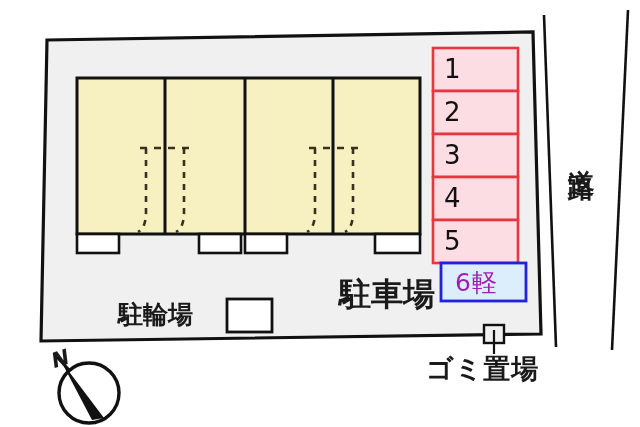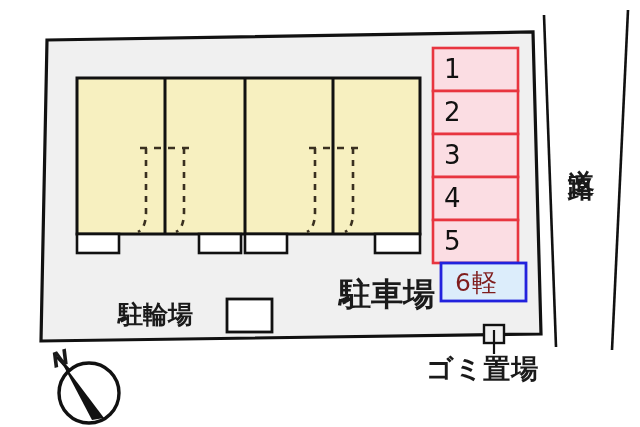--- a/index.html
+++ b/index.html
@@ -40,21 +40,21 @@
     position: absolute;
     color: #111111;
     font-family: "DejaVu Sans", "Liberation Sans", sans-serif;
     font-weight: 500;
     font-size: 26px;
     line-height: 1;
     user-select: none;
   }
   .stall-kei {
     position: absolute;
-    color: #7f1d1d;
+    color: #a21caf;
     font-family: "DejaVu Sans", "Liberation Sans", sans-serif;
     font-weight: 500;
     font-size: 25px;
     line-height: 1;
     letter-spacing: 1px;
     user-select: none;
   }
   #label-road {
     left: 568px;
     top: 148px;

